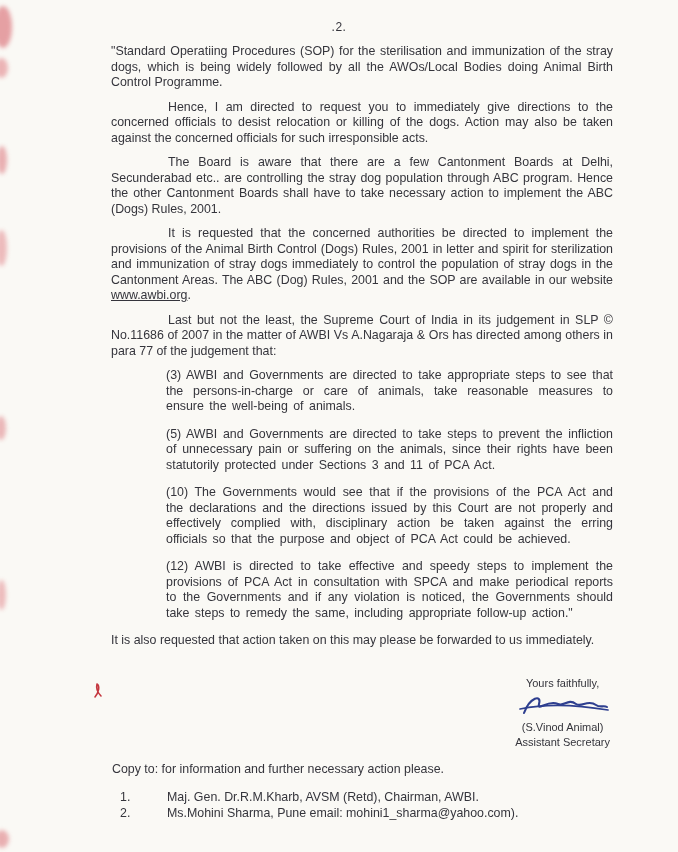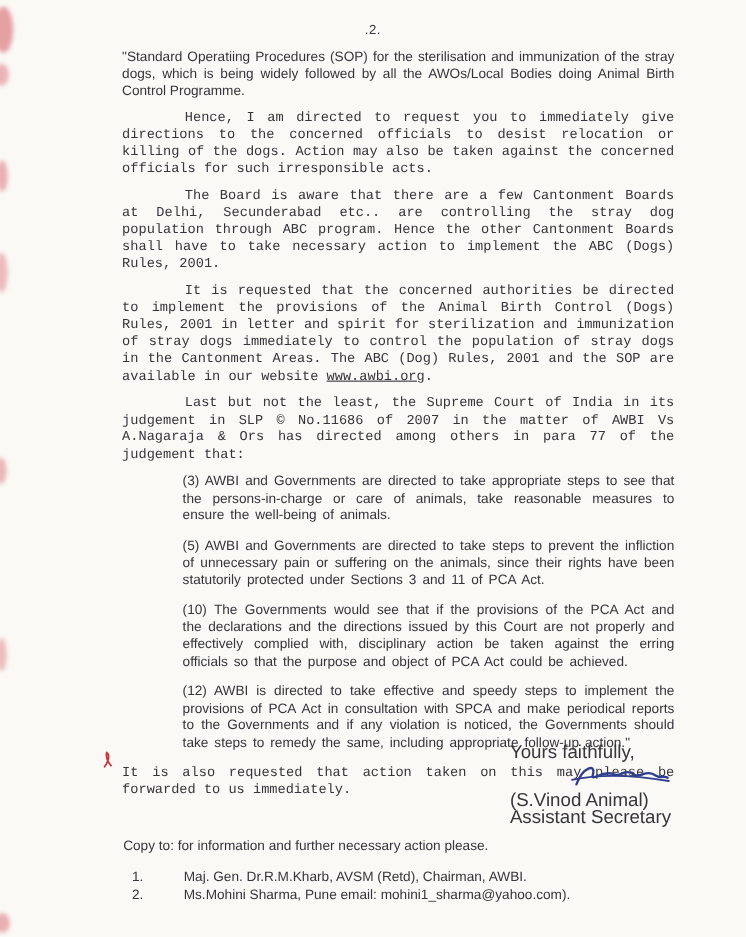--- a/index.html
+++ b/index.html
@@ -12,27 +12,27 @@
   }
   .page-number {
     position: absolute; top: 20px; left: 0; width: 678px;
     text-align: center; font-size: 12px; letter-spacing: .5px;
   }
   .content {
     position: absolute; left: 111px; top: 44px; width: 502px;
     font-size: 12.4px; line-height: 15.5px; text-align: justify;
   }
   .para { margin: 0 0 9px 0; }
-  .indent { text-indent: 57px; font-family: Liberation Mono, monospace; }
+  .indent { text-indent: 57px; }
   .quote { margin: 3px 0 12px 55px; word-spacing: 2px; }
   .link { text-decoration: underline; }
-  .closing { margin-top: 4px; font-family: Liberation Mono, monospace; }
+  .closing { margin-top: 4px; }
   .sig-block {
     position: absolute; right: 68px; top: 676px;
-    text-align: left; font-size: 17px; line-height: 15.5px;
+    text-align: center; font-size: 11px; line-height: 15.5px;
   }
   .sig-scribble { display: block; margin: 1px 0 1px auto; }
   .copy-block {
     position: absolute; left: 112px; top: 762px;
     font-size: 12.4px; line-height: 15.5px;
   }
   .copy-line { margin-bottom: 12px; }
   .recip { display: flex; margin-left: 8px; margin-bottom: 1px; }
   .recip-num { width: 47px; flex: none; }
   .artifact { position: absolute; border-radius: 50%; filter: blur(2px); }

